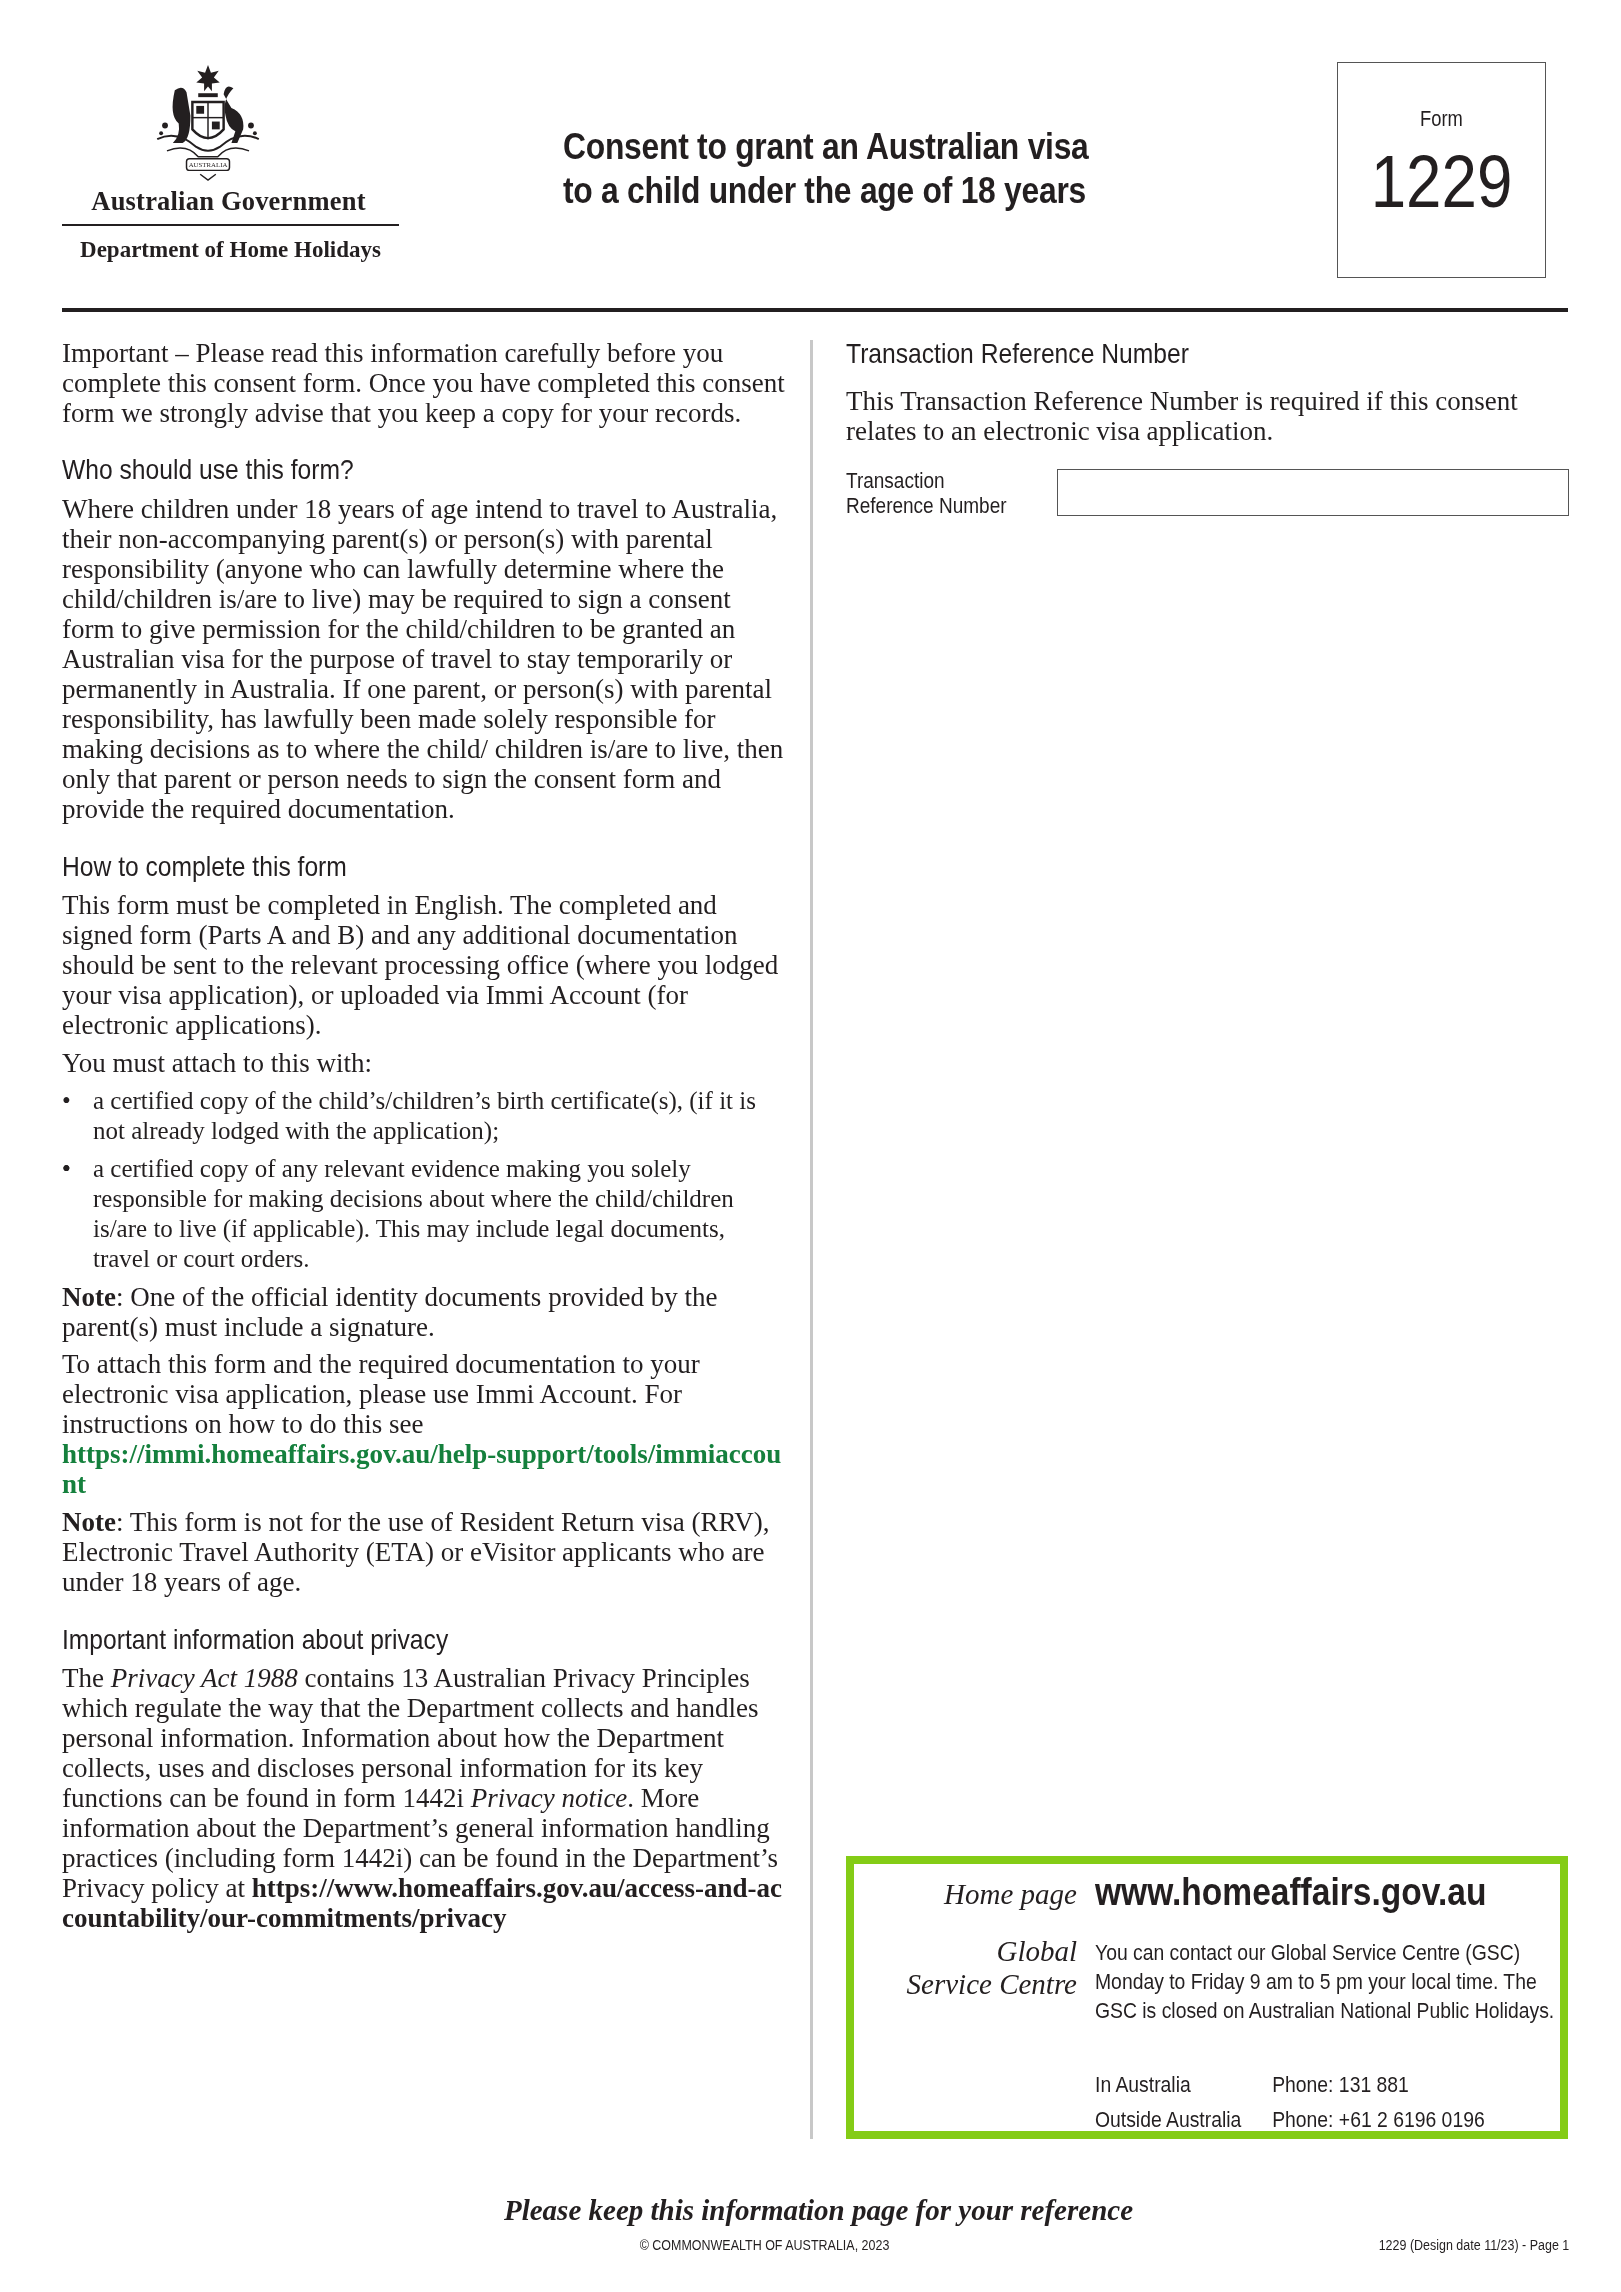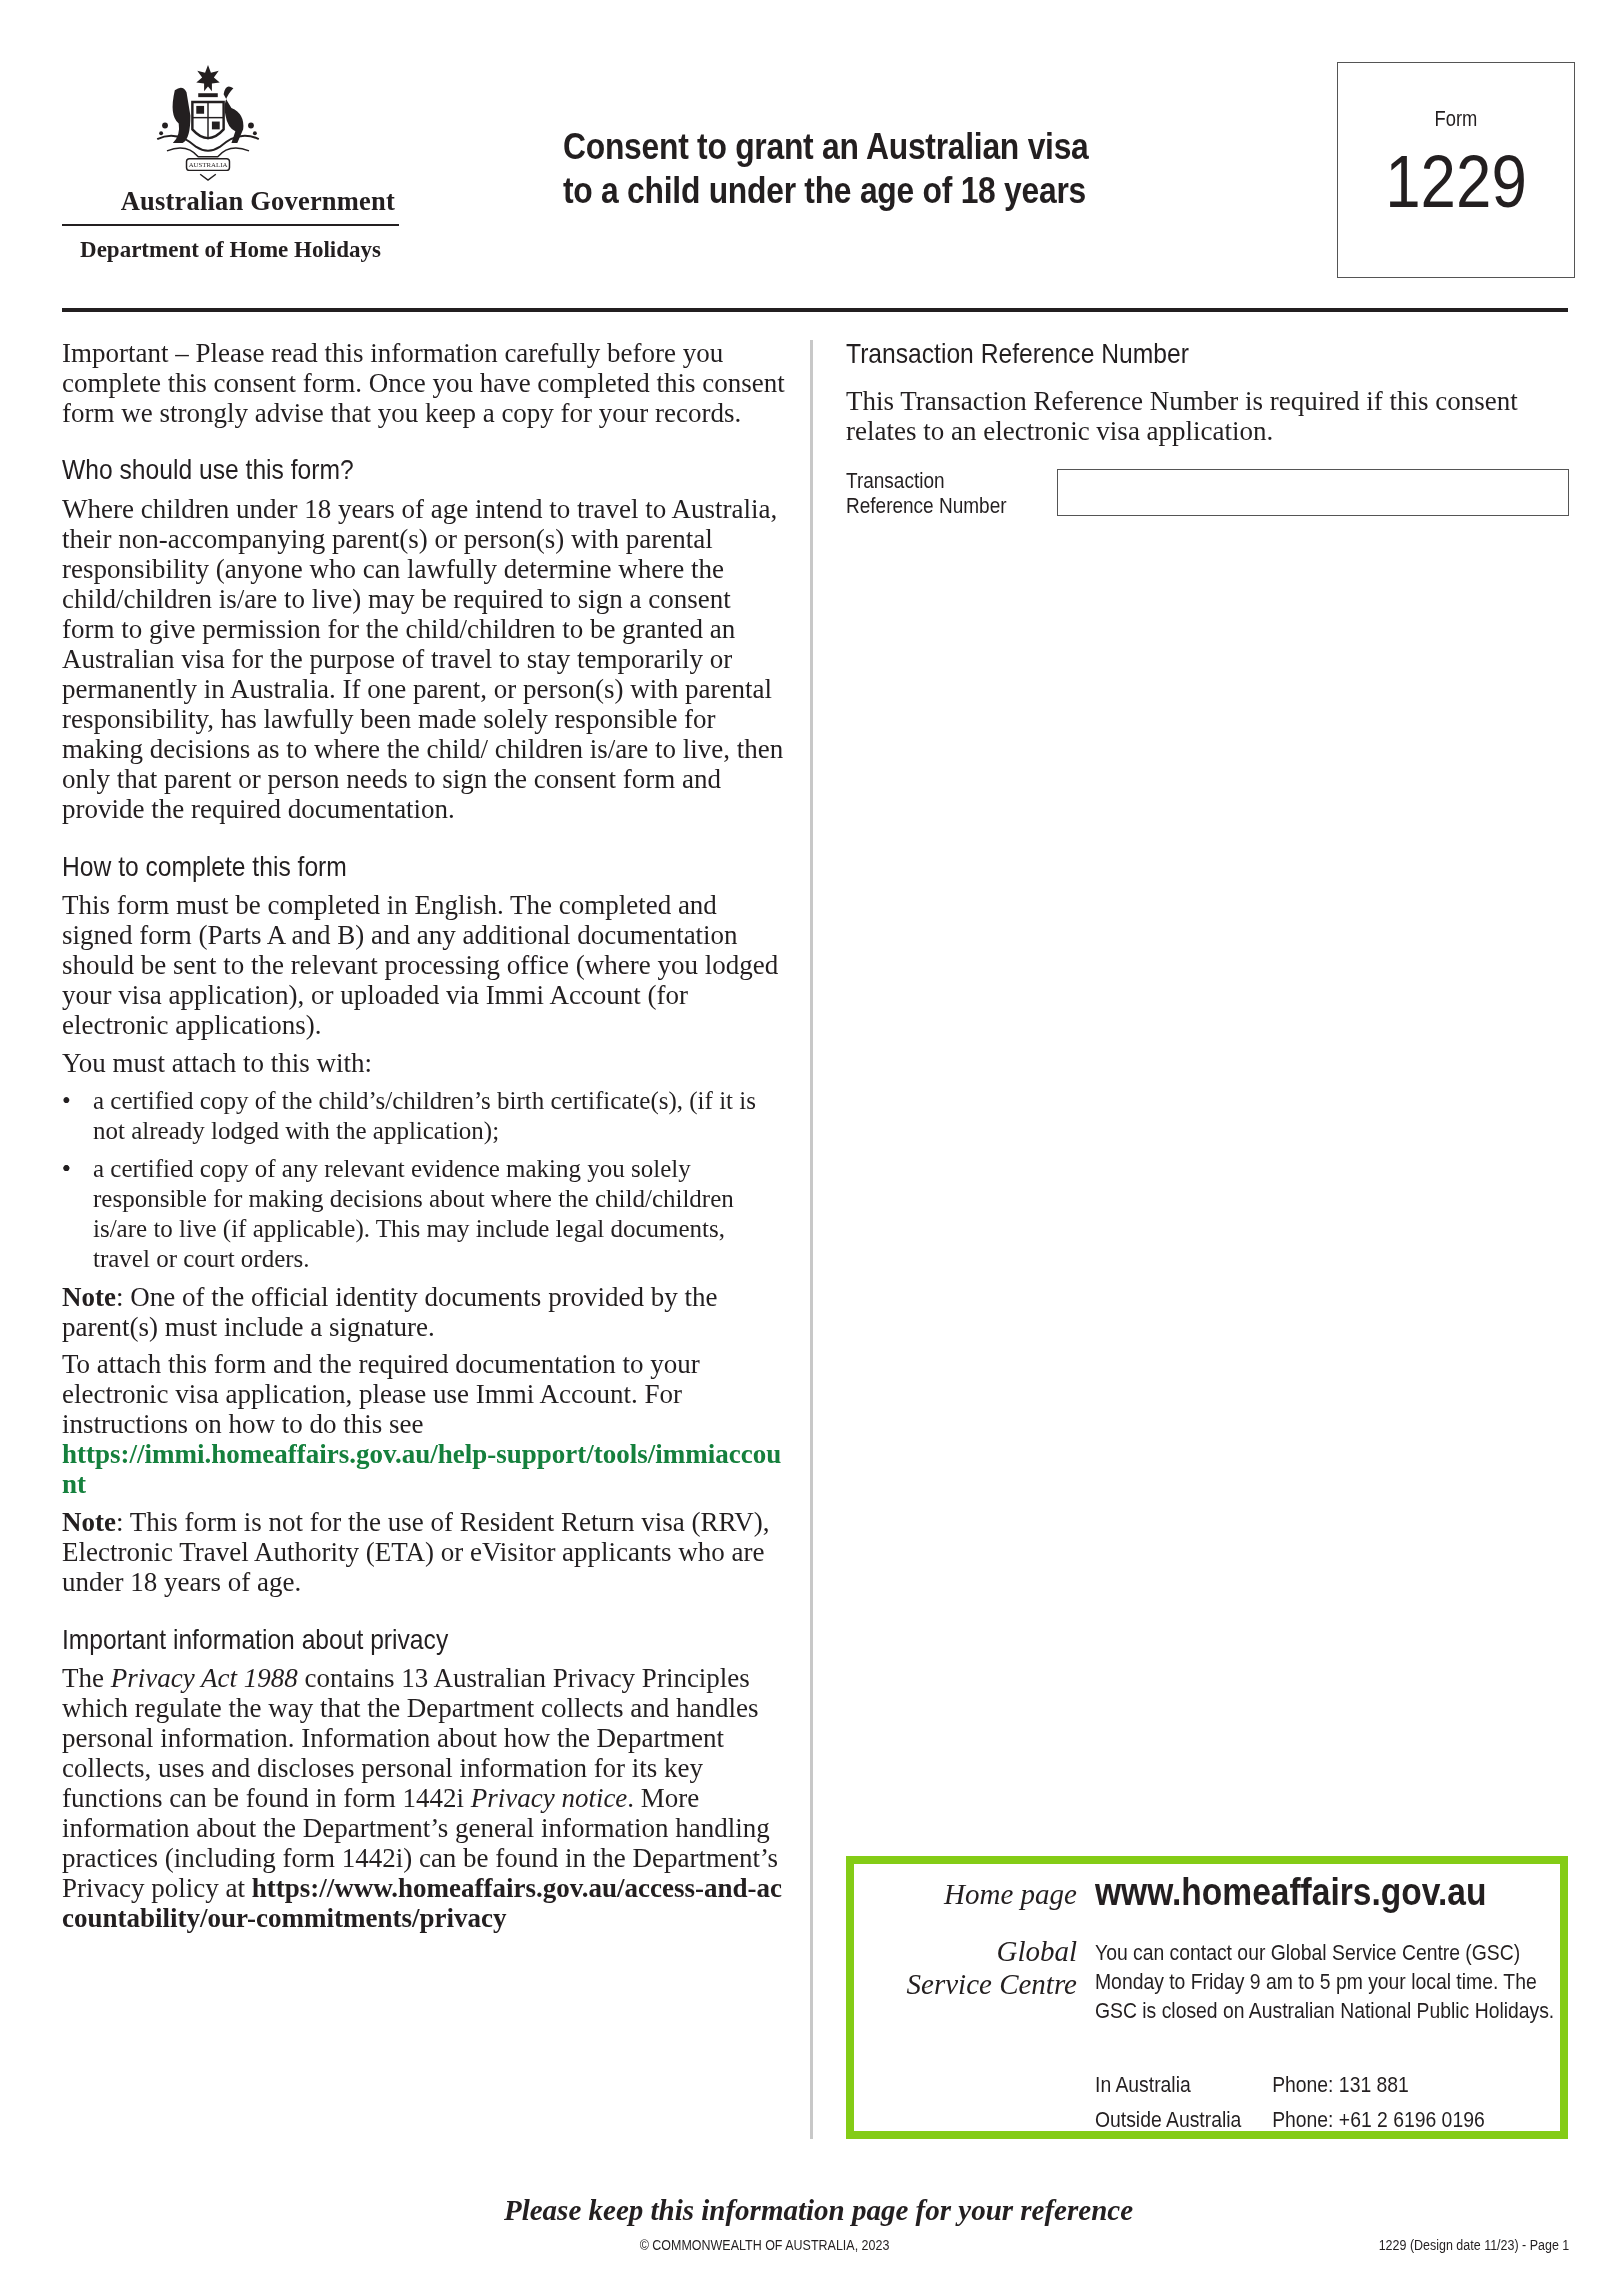--- a/index.html
+++ b/index.html
@@ -3,25 +3,25 @@
 <meta charset="utf-8">
 <style>
   html, body { margin:0; padding:0; background:#ffffff; }
   body { width:1621px; height:2293px; position:relative; overflow:hidden; color:#231f20; }
   .serif { font-family: "Liberation Serif", "DejaVu Serif", serif; }
   .sans { font-family: "Liberation Sans", "DejaVu Sans", sans-serif; }
   .abs { position:absolute; }
 
   
   #crest { left:147px; top:61px; width:122px; width:122px; height:125px; }
-  #gov-name { left:62px; top:186px; width:333px; text-align:right; font-size:26.5px; font-weight:bold; letter-spacing:0.2px; }
+  #gov-name { left:62px; top:186px; width:333px; text-align:center; font-size:26.5px; font-weight:bold; letter-spacing:0.2px; }
   #gov-rule { left:62px; top:224px; width:337px; height:2px; background:#231f20; }
   #dept-name { left:62px; top:237px; width:337px; text-align:center; font-size:23px; font-weight:bold; }
   #doc-title { left:563px; top:125px; width:667px; font-size:37px; font-weight:bold; line-height:44px; transform:scaleX(0.86); transform-origin:left top; letter-spacing:-0.3px; }
-  #form-box { left:1337px; top:62px; width:238px; height:216px; border:1.5px solid #555; box-sizing:border-box; }
+  #form-box { left:1337px; top:62px; width:209px; height:216px; border:1.5px solid #555; box-sizing:border-box; }
   #form-label { left:0; top:43px; width:100%; text-align:center; font-size:21.6px; transform:scaleX(0.85); }
   #form-number { left:0; top:80px; width:100%; text-align:center; font-size:74px; line-height:78px; transform:scaleX(0.86); }
   #top-rule { left:62px; top:308px; width:1506px; height:3.9px; background:#231f20; }
 
   
   #col-rule { left:810px; top:340px; width:2.9px; height:1799px; background:#c8c8c8; }
 
   
   .para { font-size:27px; line-height:30px; margin:0; }
   .h2 { font-size:28px; font-weight:normal; line-height:33px; transform:scaleX(0.88); transform-origin:left top; white-space:nowrap; }

